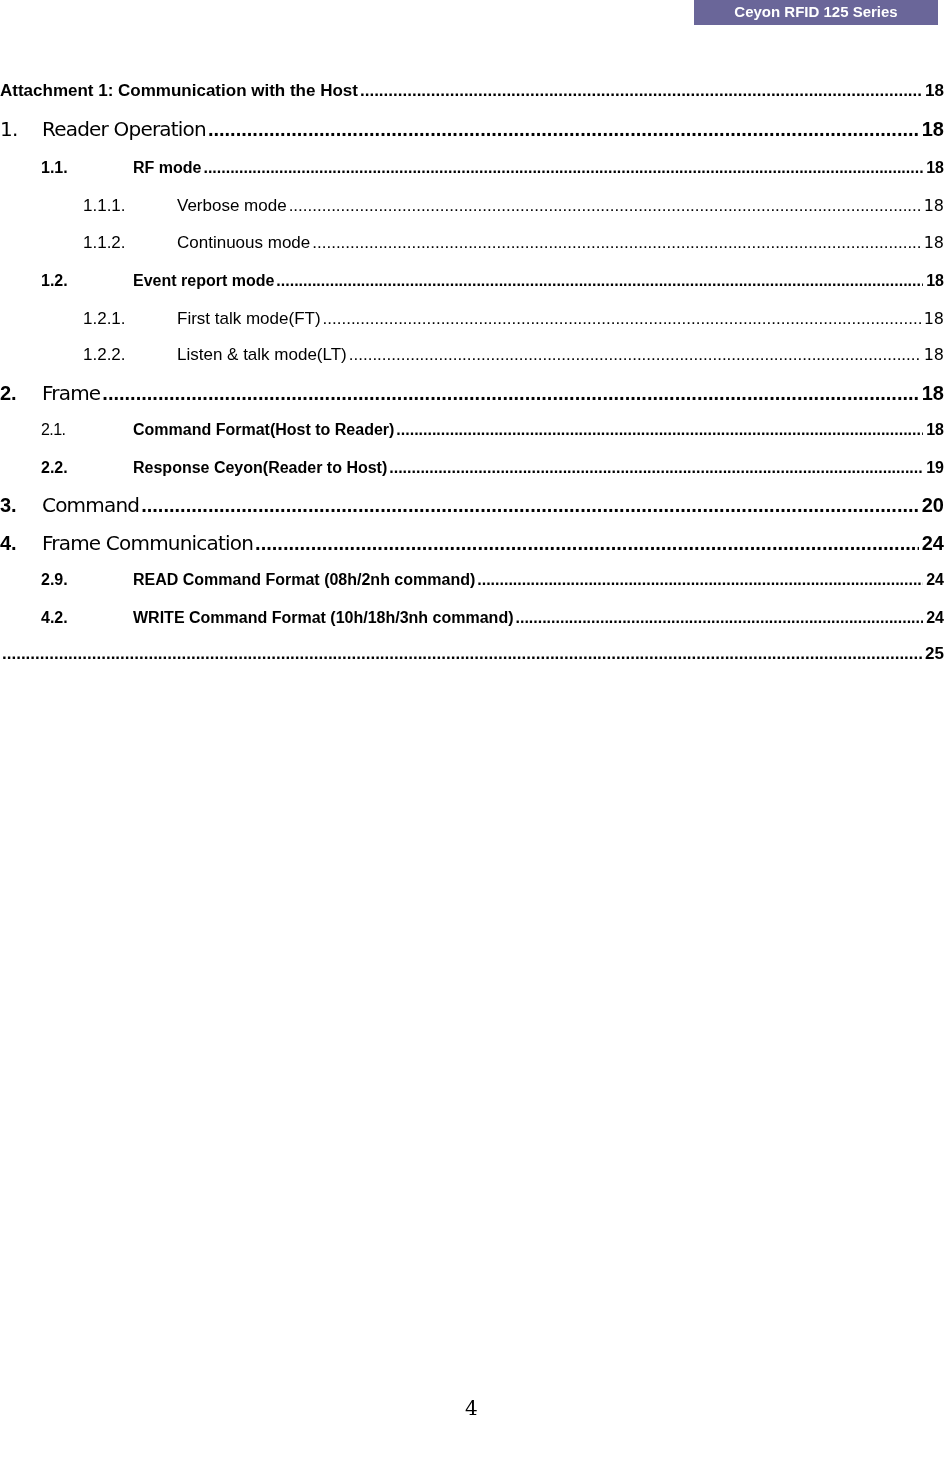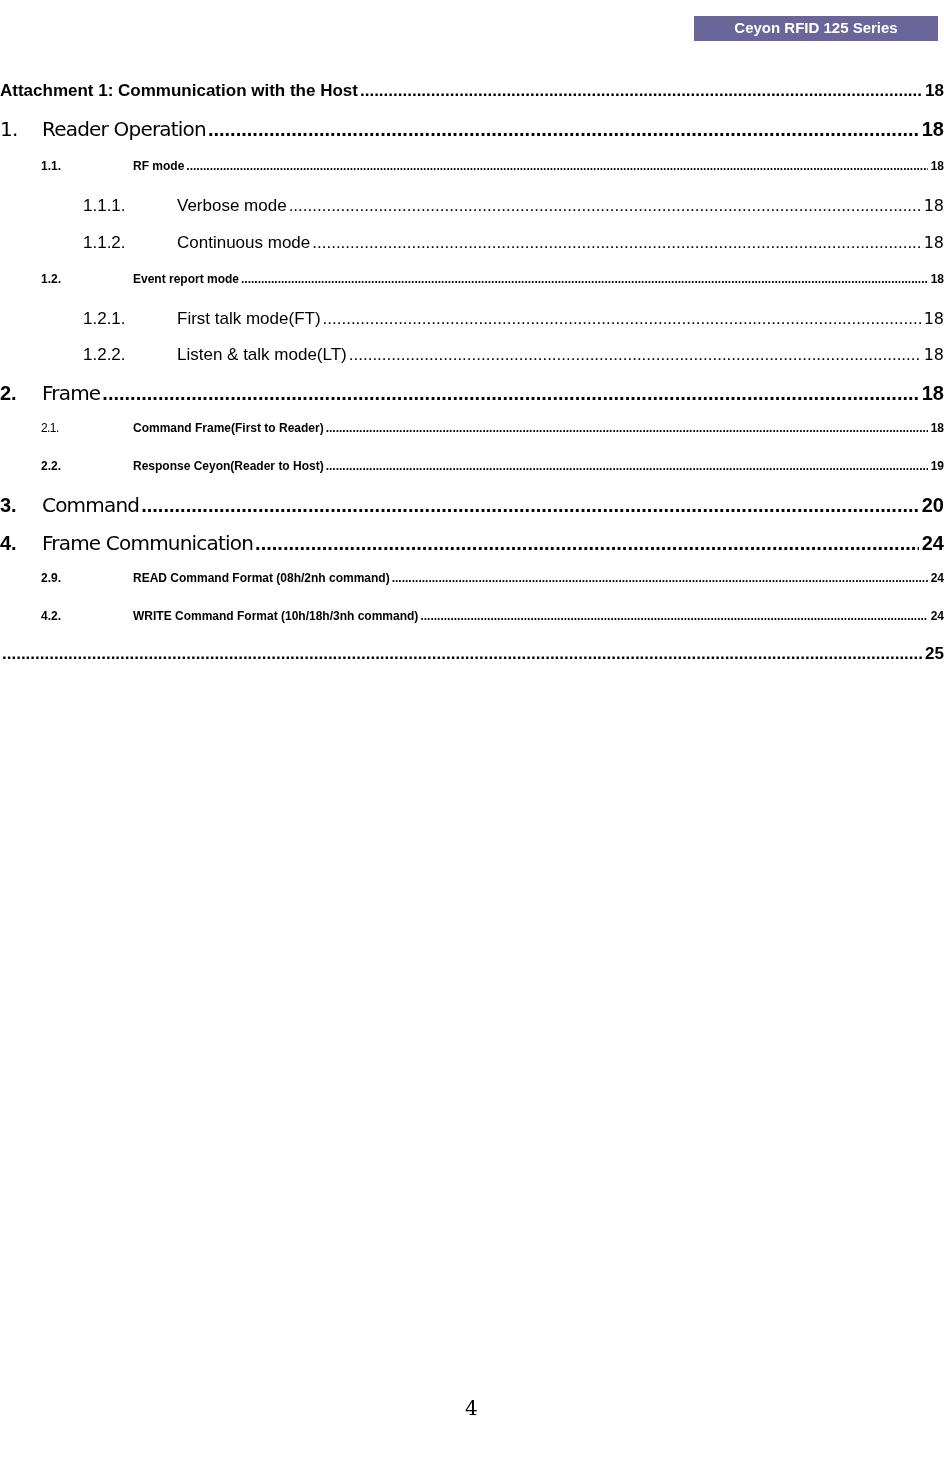--- a/index.html
+++ b/index.html
@@ -1,37 +1,37 @@
 <!DOCTYPE html>
 <html><head>
   <meta charset="utf-8">
   <style>
     html, body { margin: 0; padding: 0; background: #ffffff; }
     body { width: 944px; height: 1474px; position: relative; overflow: hidden; font-family: "Liberation Sans", sans-serif; color: #000; }
     .header-badge {
-      position: absolute; left: 694px; top: 16px; width: 244px; height: 25px;
+      position: absolute; left: 694px; top: 0; width: 244px; height: 25px;
       background: #6a6699; color: #fff; font-weight: bold; font-size: 15px;
       text-align: center; line-height: 24px; font-family: "Liberation Sans", sans-serif;
     }
     .toc { position: absolute; left: 0; top: 0; width: 944px; }
     .toc-row { position: absolute; left: 0; right: 0; display: flex; align-items: baseline; white-space: nowrap; }
     .toc-row .num { display: inline-block; }
     .toc-row .title { display: inline-block; }
     .toc-row .leader { flex: 1; overflow: hidden; margin: 0 3px 0 2px; }
     .toc-row .leader::after {
       content: "................................................................................................................................................................................................................................................................................";
       letter-spacing: 0px;
     }
     .toc-row .page { display: inline-block; text-align: right; margin-top: 19px; }
     .lvl0 { font-size: 17px; font-weight: bold; }
     .lvl1 { font-size: 20px; font-family: "DejaVu Sans", sans-serif; letter-spacing: -0.8px; }
     .lvl1 .page, .lvl1 .leader { font-family: "Liberation Sans", sans-serif; font-weight: bold; letter-spacing: 0; }
     .lvl1 .num { width: 42px; }
     .lvl1.boldnum .num { font-family: "Liberation Sans", sans-serif; font-weight: bold; letter-spacing: 0; }
-    .lvl2 { font-size: 12px; font-weight: bold; padding-left: 41px; }
+    .lvl2 { font-size: 16px; font-weight: bold; padding-left: 41px; }
     .lvl2 .num { width: 92px; }
     .lvl2.lightnum .num { font-weight: normal; font-family: Liberation Sans, sans-serif; letter-spacing: -0.6px; }
     .lvl3 { font-size: 17px; padding-left: 83px; }
     .lvl3 .num { width: 94px; }
     .lvl3 .page { font-family: "DejaVu Sans", sans-serif; font-size: 16px; }
     .lvl0 .page, .lvl2 .page { font-weight: bold; }
     .page-number {
       position: absolute; left: 465px; top: 1396px; font-size: 20px;
       font-family: "DejaVu Serif", serif;
     }
@@ -95,21 +95,21 @@
     <span class="page">18</span>
   </div>
   <div class="toc-row lvl1 boldnum" style="top:363px">
     <span class="num">2.</span>
     <span class="title">Frame</span>
     <span class="leader"></span>
     <span class="page">18</span>
   </div>
   <div class="toc-row lvl2 lightnum" style="top:402px">
     <span class="num">2.1.</span>
-    <span class="title">Command Frame(First to Reader)</span>
+    <span class="title">Command Format(Host to Reader)</span>
     <span class="leader"></span>
     <span class="page">18</span>
   </div>
   <div class="toc-row lvl2" style="top:440px">
     <span class="num">2.2.</span>
     <span class="title">Response Ceyon(Reader to Host)</span>
     <span class="leader"></span>
     <span class="page">19</span>
   </div>
   <div class="toc-row lvl1 boldnum" style="top:475px">

